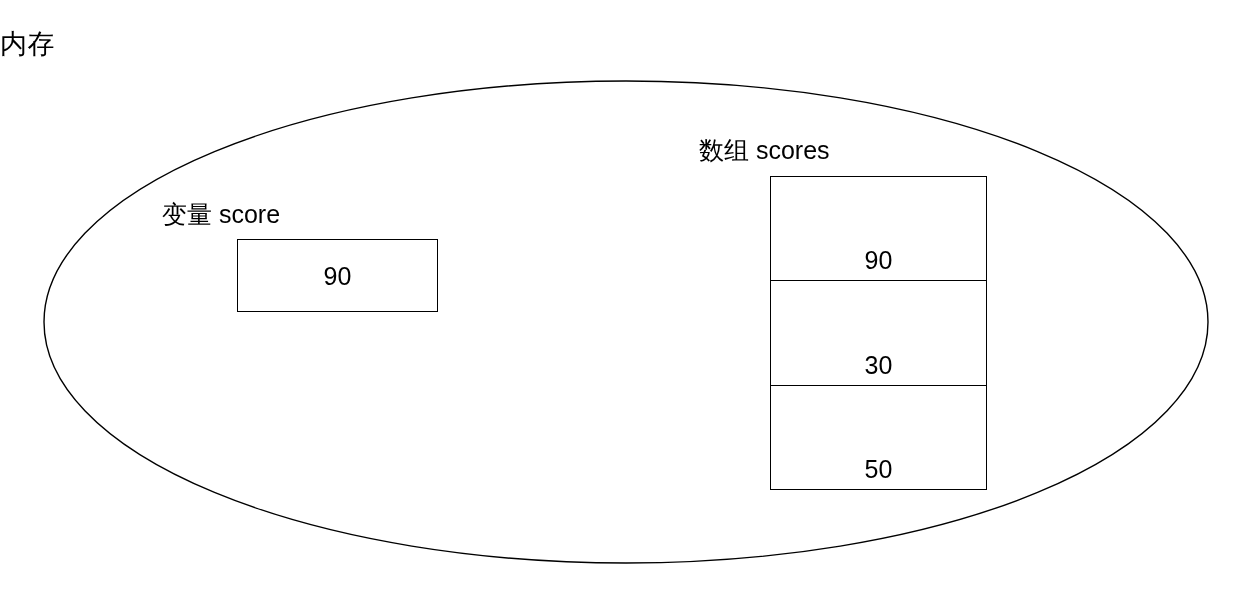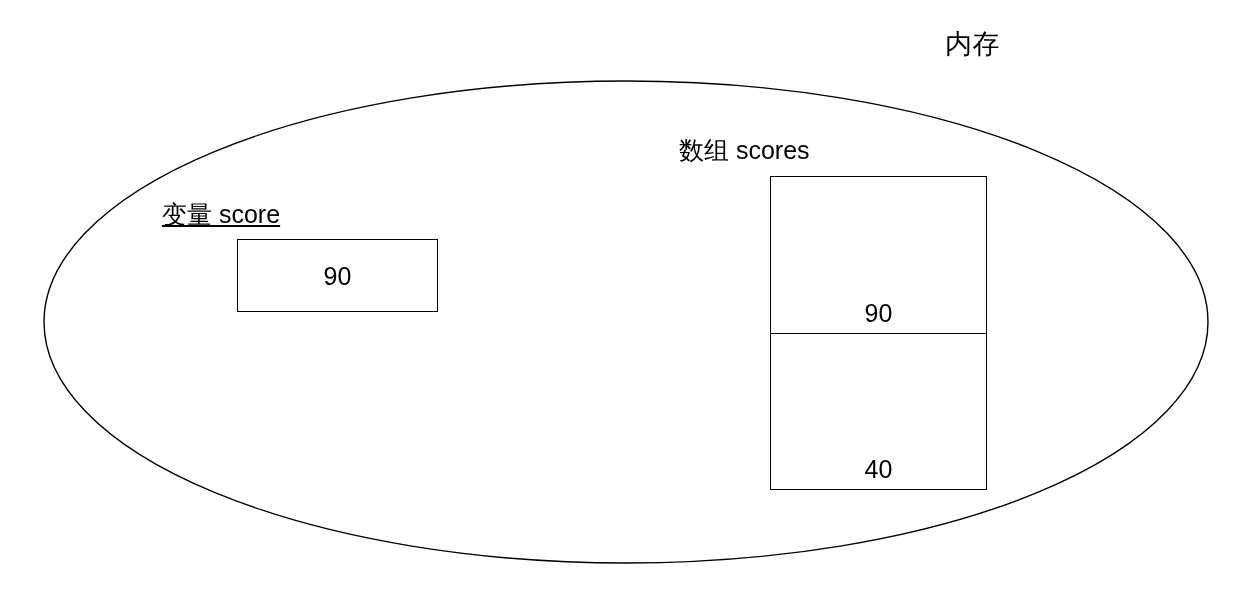--- a/index.html
+++ b/index.html
@@ -23,34 +23,33 @@
     left: 0;
     top: 0;
     width: 1256px;
     height: 596px;
   }
   .memory-title {
     position: absolute;
     left: 0;
     top: 27px;
     width: 1000px;
-    text-align: right;
+    text-align: left;
     font-size: 27px;
     line-height: 34px;
     letter-spacing: 0.5px;
     white-space: nowrap;
   }
   .var-label {
     position: absolute;
     left: 162px;
     top: 198px;
     font-size: 25px;
     line-height: 32px;
     white-space: nowrap;
-    text-decoration: underline;
   }
   .var-box {
     position: absolute;
     left: 237px;
     top: 239px;
     width: 201px;
     height: 73px;
     border: 1.3px solid #000000;
     box-sizing: border-box;
     background: #ffffff;
@@ -60,21 +59,21 @@
     left: 0;
     right: 0;
     top: 50%;
     transform: translateY(-50%);
     text-align: center;
     font-size: 25px;
     line-height: 30px;
   }
   .array-label {
     position: absolute;
-    left: 679px;
+    left: 699px;
     top: 134px;
     font-size: 25px;
     line-height: 32px;
     white-space: nowrap;
   }
   .array-table {
     position: absolute;
     left: 770px;
     top: 176px;
     width: 217px;
@@ -121,17 +120,20 @@
     <div class="var-box-value">90</div>
   </div>
 
   <div class="array-label">数组 scores</div>
 
   <div class="array-table">
     <div class="array-cell">
       <div class="array-cell-value">90</div>
     </div>
     <div class="array-cell">
-      <div class="array-cell-value">40</div>
+      <div class="array-cell-value">30</div>
+    </div>
+    <div class="array-cell">
+      <div class="array-cell-value">50</div>
     </div>
   </div>
 
 </div>
 
 </body></html>

